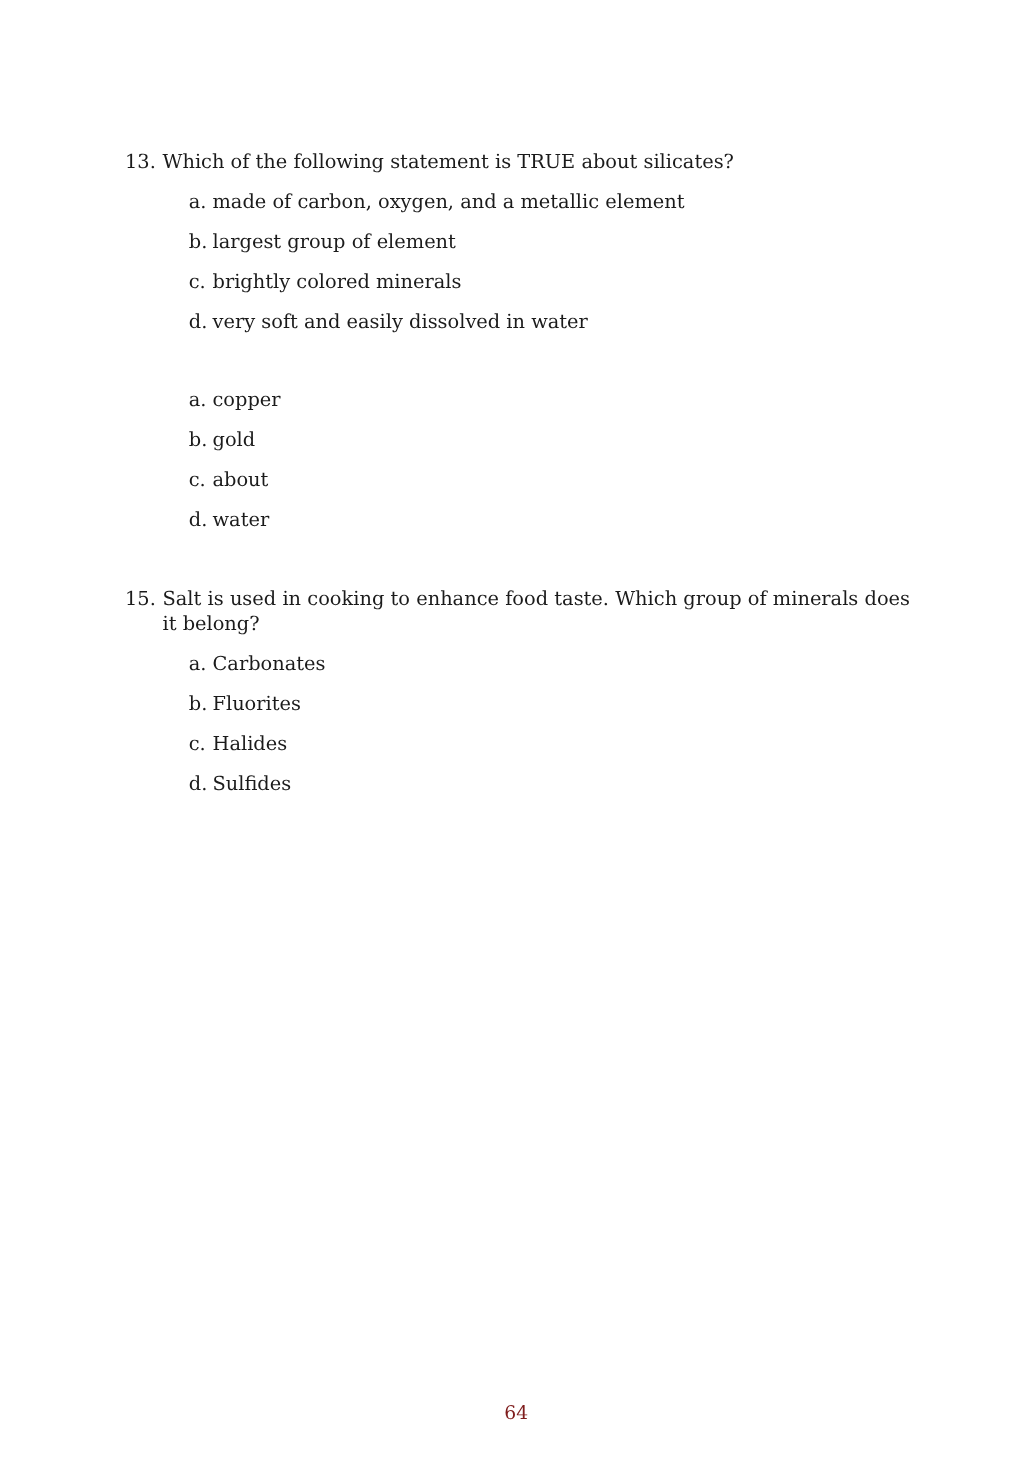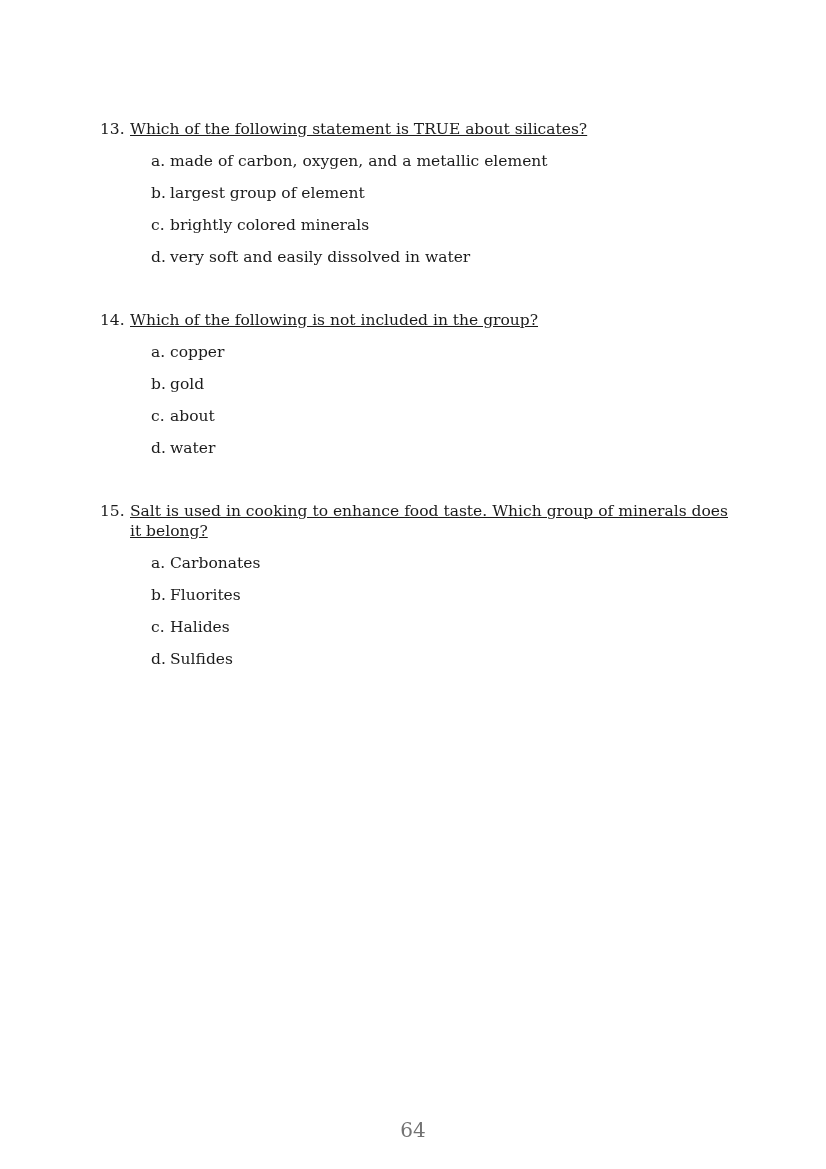--- a/index.html
+++ b/index.html
@@ -33,21 +33,20 @@
     display: flex;
     margin-bottom: 12px;
   }
   .q-num {
     flex: 0 0 30px;
     width: 30px;
   }
   .q-text {
     flex: 1;
     text-align: justify;
-    text-decoration: underline;
   }
   .options {
     margin-left: 51px;
   }
   .option {
     display: flex;
     margin-bottom: 12px;
   }
   .opt-letter {
     flex: 0 0 19px;
@@ -55,23 +54,23 @@
   }
   .opt-text {
     flex: 1;
   }
   .page-number {
     position: absolute;
     top: 1100px;
     left: 0;
     width: 100%;
     text-align: center;
-    font-size: 20px;
+    font-size: 15px;
     line-height: 20px;
-    color: #737373;
+    color: #7f1d1d;
   }
   .watermark {
     position: absolute;
     top: 1121px;
     left: 0;
     width: 100%;
     text-align: center;
     font-family: "DejaVu Sans", "Liberation Sans", sans-serif;
     font-size: 17px;
     line-height: 22px;
@@ -107,24 +106,20 @@
   </div>
 
   <div class="option">
     <span class="opt-letter">d.</span>
     <span class="opt-text">very soft and easily dissolved in water</span>
   </div>
 </div>
   </section>
 
   <section class="question">
-    <div class="q-row">
-      <span class="q-num">14.</span>
-      <span class="q-text">Which of the following is not included in the group?</span>
-    </div>
     <div class="options">
   <div class="option">
     <span class="opt-letter">a.</span>
     <span class="opt-text">copper</span>
   </div>
 
   <div class="option">
     <span class="opt-letter">b.</span>
     <span class="opt-text">gold</span>
   </div>

